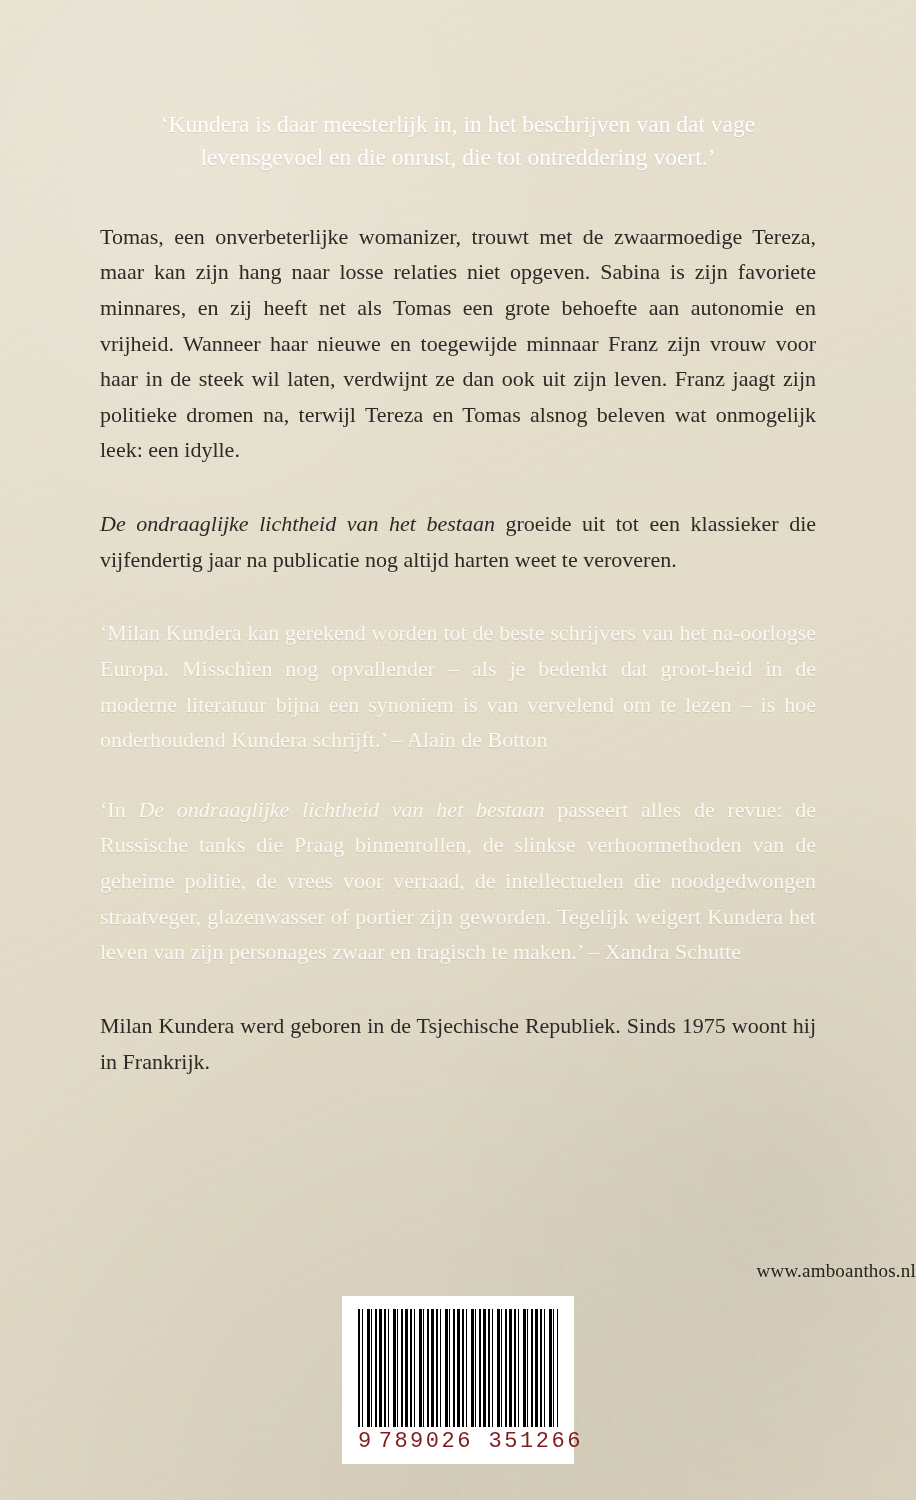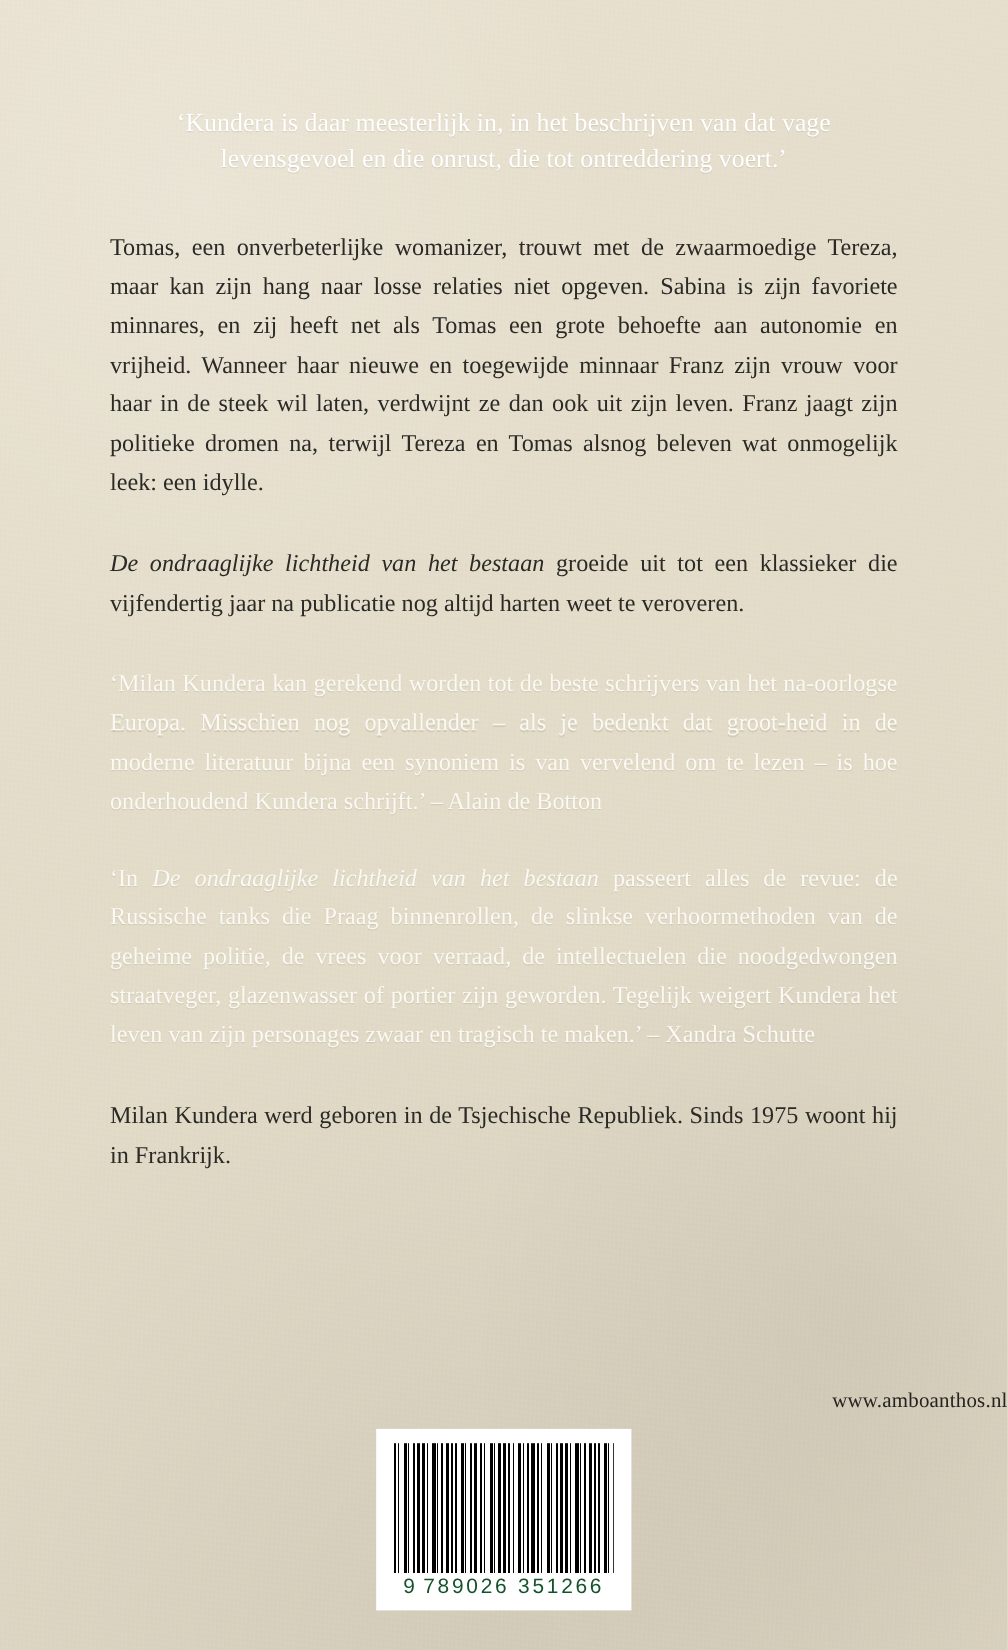--- a/index.html
+++ b/index.html
@@ -29,21 +29,21 @@
     position: absolute;
     inset: 0;
     pointer-events: none;
     opacity: 0.30;
     background-image:
       repeating-linear-gradient(93deg, rgba(255,255,255,0.07) 0px, rgba(255,255,255,0.07) 1px, rgba(0,0,0,0.015) 2px, rgba(0,0,0,0.0) 4px),
       repeating-linear-gradient(7deg, rgba(0,0,0,0.025) 0px, rgba(0,0,0,0.0) 2px, rgba(255,255,255,0.05) 3px, rgba(255,255,255,0.0) 5px);
   }
   .content {
     position: relative;
-    padding: 4px 100px;
+    padding: 16px 100px;
   }
 
   .quote-top {
     margin: 0;
     padding-top: 92px;
     text-align: center;
     color: #ffffff;
     font-size: 23.5px;
     line-height: 1.42;
     text-shadow: 0 1px 1px rgba(0,0,0,0.10);
@@ -110,24 +110,24 @@
       #fff 12px, #fff 13px,
       #000 13px, #000 14px,
       #fff 14px, #fff 17px,
       #000 17px, #000 19px,
       #fff 19px, #fff 21px,
       #000 21px, #000 24px,
       #fff 24px, #fff 26px
     );
   }
   .isbn {
-    font-family: Liberation Sans, sans-serif;
-    font-size: 19px;
+    font-family: Liberation Mono, monospace;
+    font-size: 22px;
     letter-spacing: 2.5px;
-    color: #14532d;
+    color: #7f1d1d;
     padding: 2px 0 4px 0;
     white-space: nowrap;
   }
   .isbn .lead { margin-right: 5px; }
   .bottom-pad { height: 36px; }
 </style>
 </head>
 <body>
 
 <div class="page">

